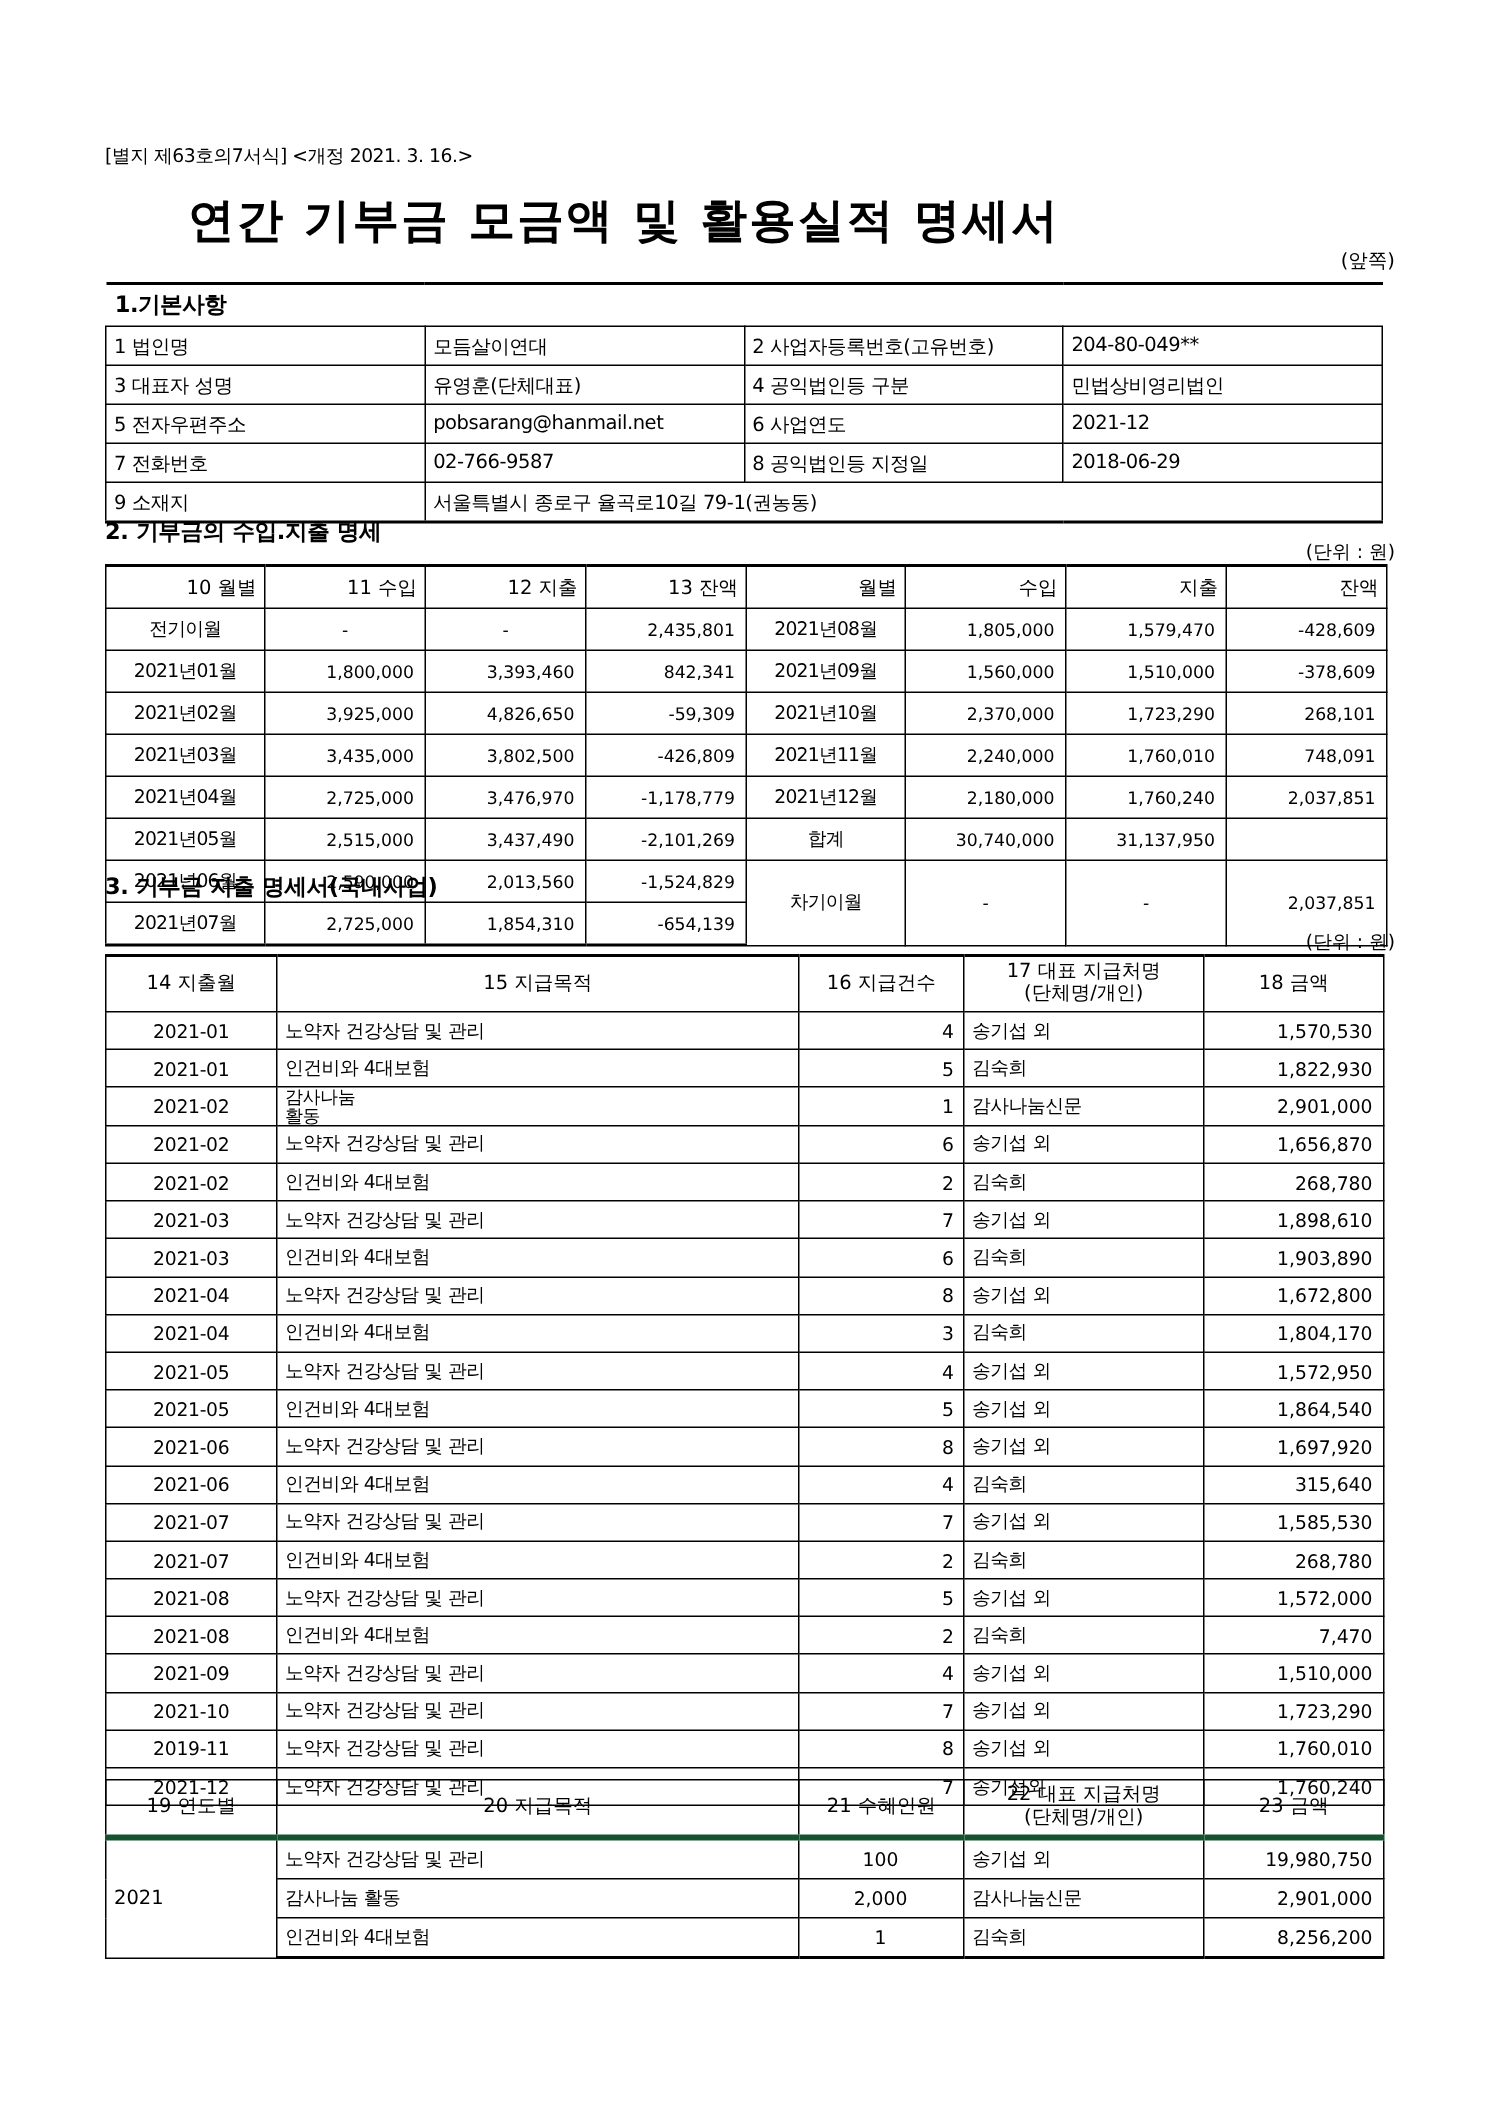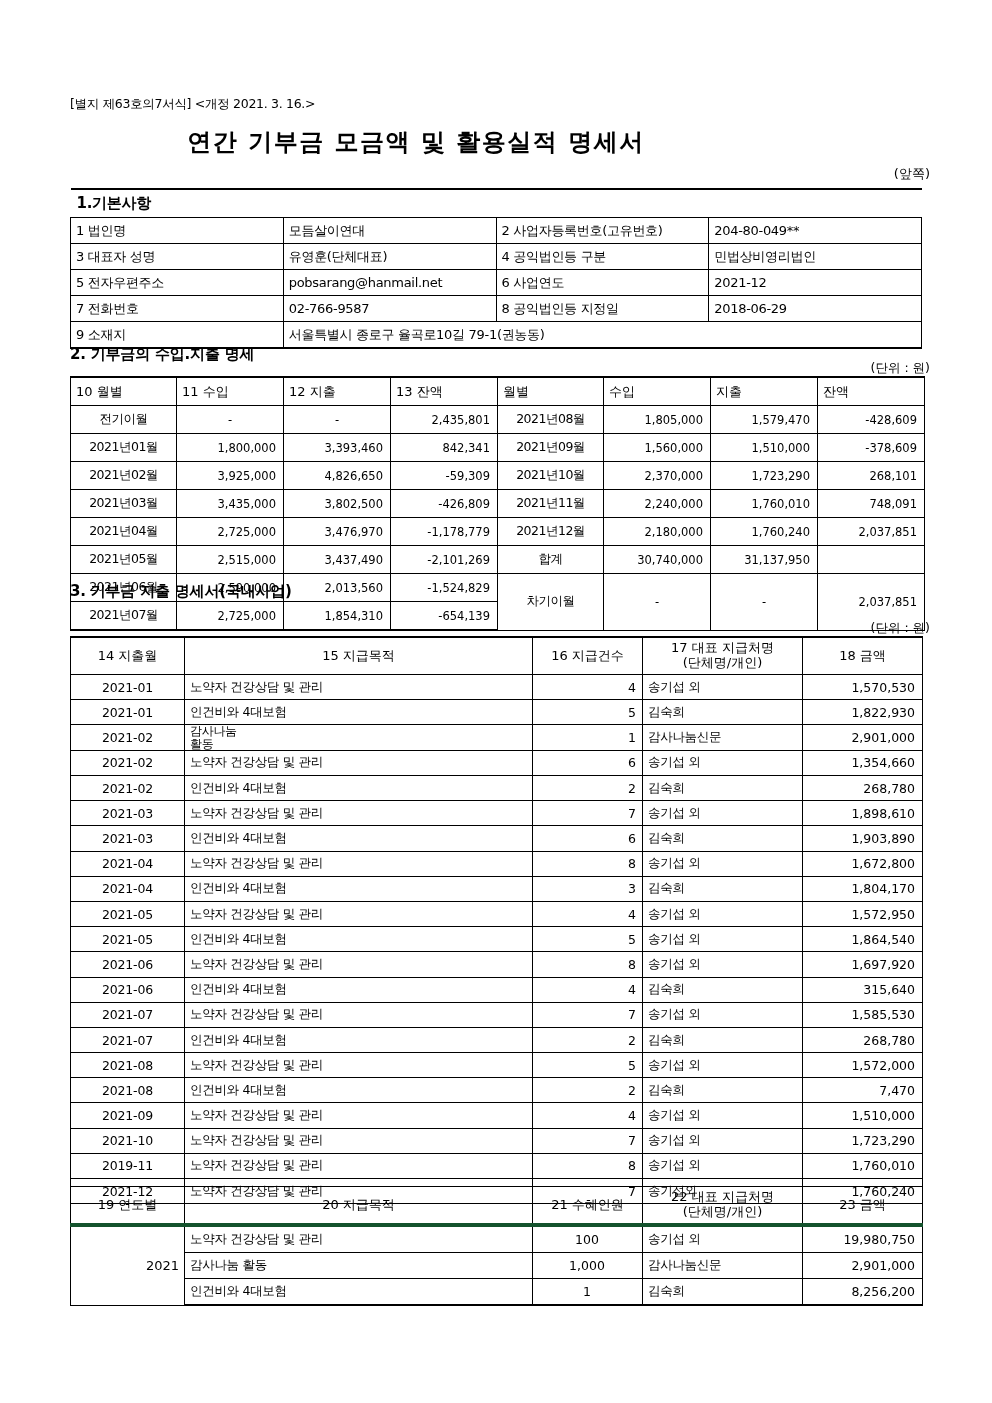--- a/index.html
+++ b/index.html
@@ -31,21 +31,21 @@
     font-size: 12.5px;
     letter-spacing: -0.3px;
     white-space: nowrap;
   }
   .doc-title {
     position: absolute;
     left: 0;
     top: 126px;
     width: 832px;
     text-align: center;
-    font-size: 24px;
+    font-size: 31px;
     font-weight: bold;
     letter-spacing: 1.5px;
   }
   .side-note {
     position: absolute;
     right: 62px;
     top: 165px;
     font-size: 13px;
   }
 
@@ -117,21 +117,21 @@
     left: 70px;
     top: 376px;
     width: 852px;
   }
   #tbl-flow th, #tbl-flow td {
     height: 27px;
     font-size: 11.5px;
   }
   #tbl-flow thead th {
     font-size: 13px;
-    text-align: left;
+    text-align: right;
     border-top: 2px solid #000;
     border-bottom: 1px solid #000;
   }
   #tbl-flow tbody tr:last-child td { border-bottom: 2px solid #000; }
   #tbl-flow td.mon {
     text-align: center;
     font-size: 12.5px;
     letter-spacing: -0.5px;
     margin-left: 24px;
   }
@@ -191,21 +191,21 @@
     font-size: 12.5px;
   }
   #tbl-annual thead th {
     height: 36px;
     text-align: center;
     font-size: 13px;
     border-top: 1.5px solid #000;
     border-bottom: 4px solid #14532d;
     line-height: 1.15;
   }
-  #tbl-annual td.year { text-align: right; font-size: 13px; }
+  #tbl-annual td.year { text-align: left; font-size: 13px; }
   #tbl-annual td.purpose { text-align: left; letter-spacing: -0.3px; }
   #tbl-annual td.cnt { text-align: center; padding-right: 6px; }
   #tbl-annual td.payee { text-align: left; letter-spacing: -0.3px; }
   #tbl-annual td.amt { text-align: right; padding-right: 7px; }
   #tbl-annual col.c-year    { width: 114px; }
   #tbl-annual col.c-purpose { width: 348px; }
   #tbl-annual col.c-cnt     { width: 110px; }
   #tbl-annual col.c-payee   { width: 160px; }
   #tbl-annual col.c-amt     { width: 120px; }
   #tbl-annual tbody tr:last-child td { border-bottom: 2px solid #000; }
@@ -405,21 +405,21 @@
 활동</td>
           <td class="cnt">1</td>
           <td class="payee">감사나눔신문</td>
           <td class="amt">2,901,000</td>
         </tr>
         <tr>
           <td class="month">2021-02</td>
           <td class="purpose">노약자 건강상담 및 관리</td>
           <td class="cnt">6</td>
           <td class="payee">송기섭 외</td>
-          <td class="amt">1,354,660</td>
+          <td class="amt">1,656,870</td>
         </tr>
         <tr>
           <td class="month">2021-02</td>
           <td class="purpose">인건비와 4대보험</td>
           <td class="cnt">2</td>
           <td class="payee">김숙희</td>
           <td class="amt">268,780</td>
         </tr>
         <tr>
           <td class="month">2021-03</td>
@@ -559,21 +559,21 @@
     <tbody id="annual-body">
         <tr>
           <td class="year" rowspan="3">2021</td>
           <td class="purpose">노약자 건강상담 및 관리</td>
           <td class="cnt">100</td>
           <td class="payee">송기섭 외</td>
           <td class="amt">19,980,750</td>
         </tr>
         <tr>
           <td class="purpose">감사나눔 활동</td>
-          <td class="cnt">1,000</td>
+          <td class="cnt">2,000</td>
           <td class="payee">감사나눔신문</td>
           <td class="amt">2,901,000</td>
         </tr>
         <tr>
           <td class="purpose">인건비와 4대보험</td>
           <td class="cnt">1</td>
           <td class="payee">김숙희</td>
           <td class="amt">8,256,200</td>
         </tr>
       </tbody>

